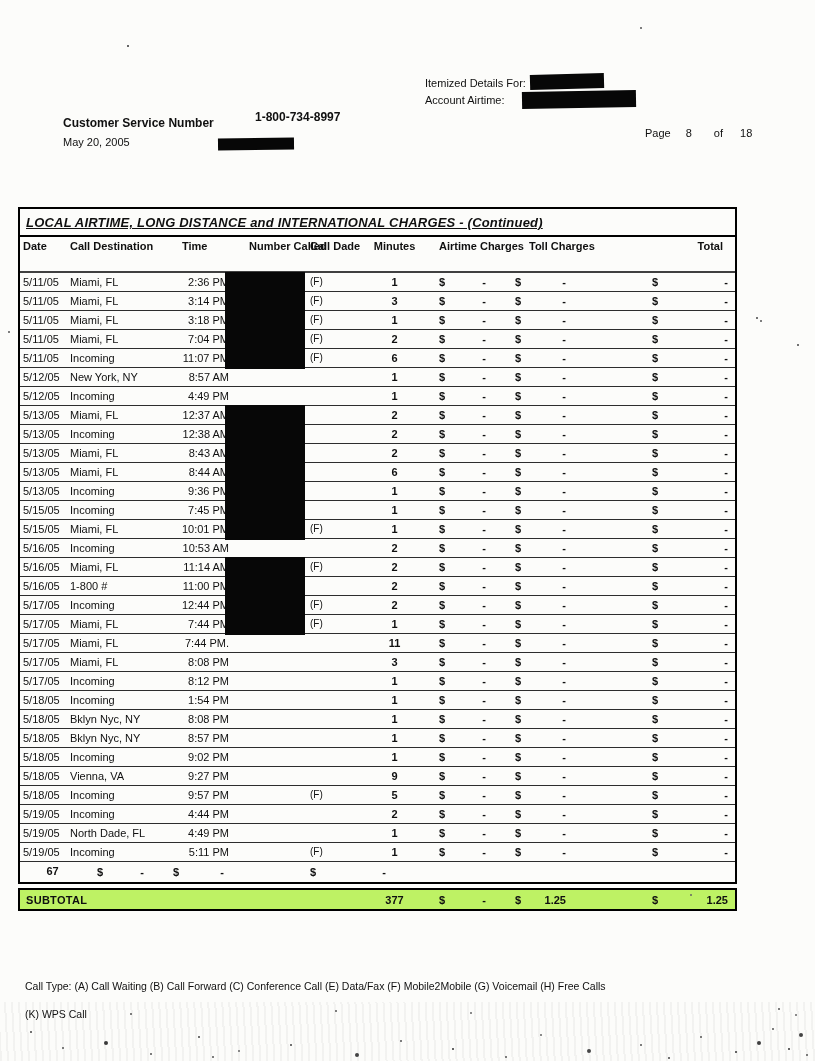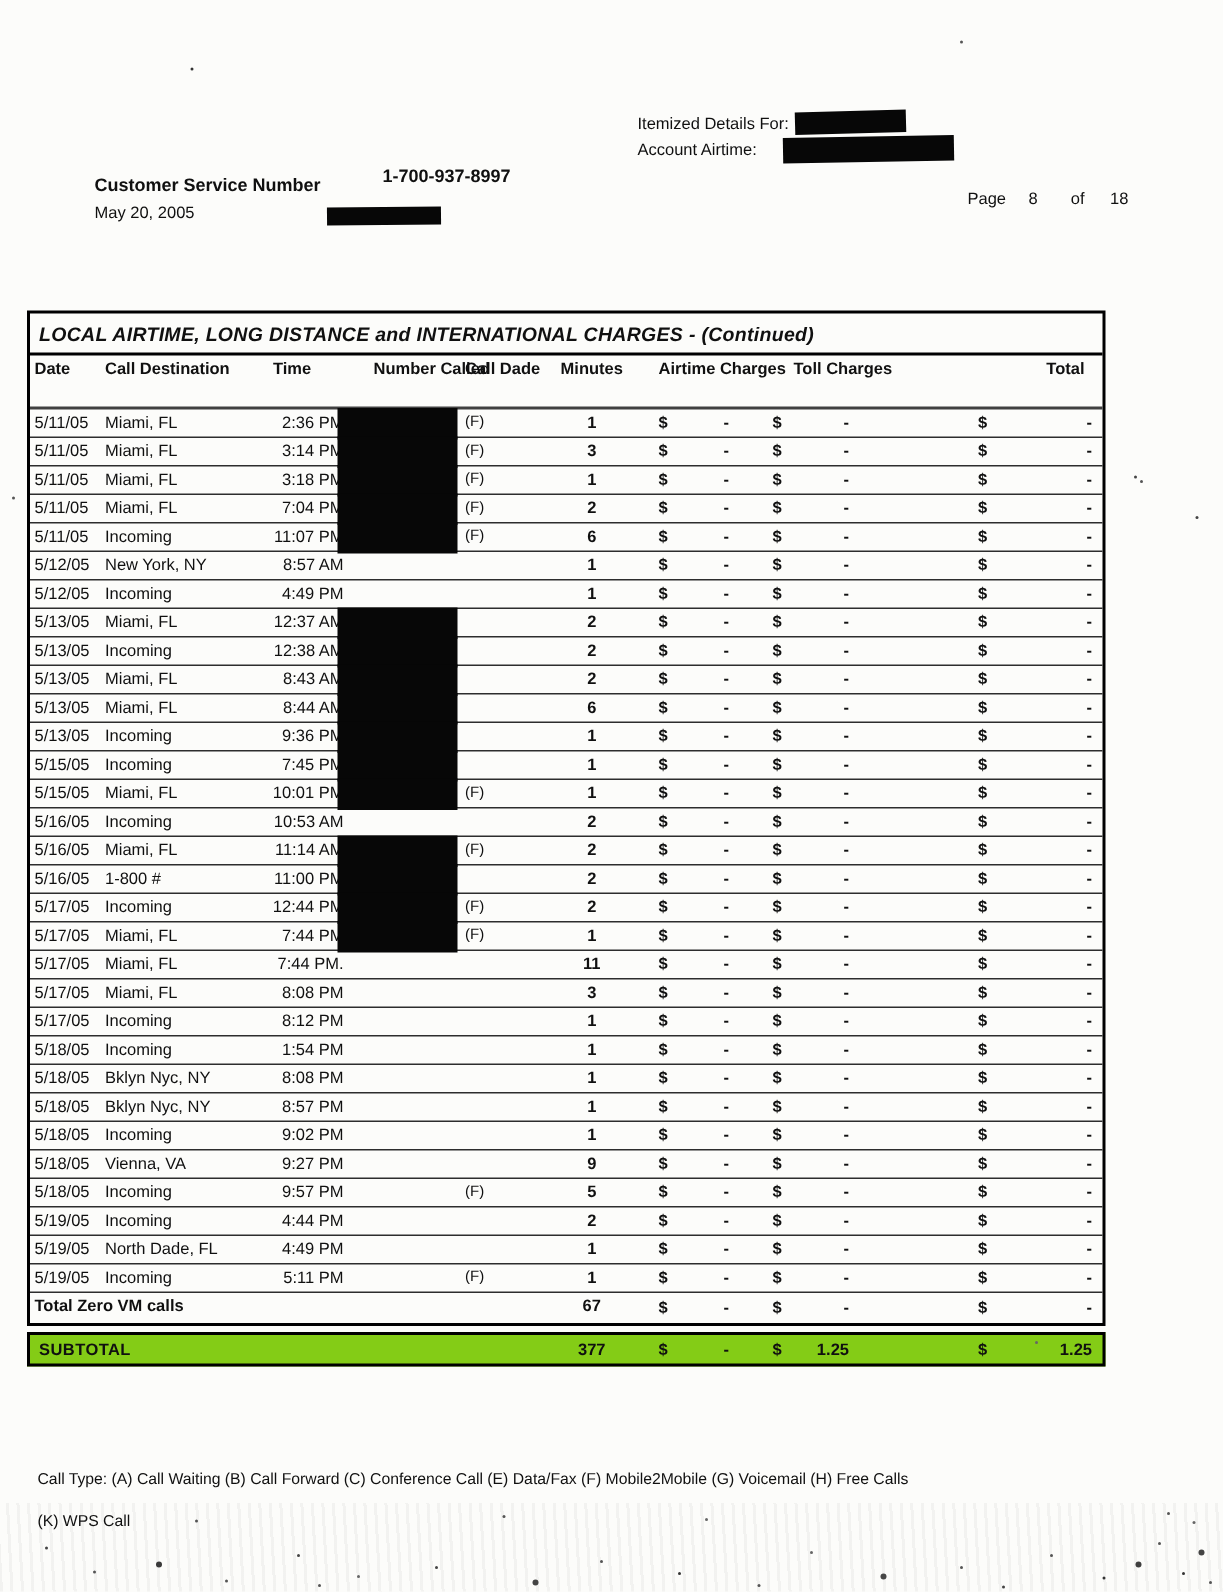--- a/index.html
+++ b/index.html
@@ -30,21 +30,21 @@
   .pg-tot { margin-left: 17px; }
 
   
   .tbl-outer {
     position: absolute; left: 18px; top: 207px; width: 719px;
     border: 2px solid #000; background: #fcfcfa;
   }
   .tbl-title {
     font-size: 13px; font-weight: 700; font-style: italic;
     padding: 6px 6px 5px 6px; border-bottom: 2px solid #000;
-    white-space: nowrap; letter-spacing: 0.2px;
+    white-space: nowrap; letter-spacing: 0.2px; text-decoration: underline;
   }
   .tbl-head { display: flex; border-bottom: 2px solid #404040; height: 36px; padding-top: 3px; font-weight: 700; font-size: 11px; }
   .hc { white-space: pre-line; line-height: 13px; overflow: hidden; }
 
   .row { display: flex; height: 19px; border-bottom: 1px solid #2d2d2d; font-size: 11px; line-height: 18px; position: relative; }
   .c { flex: none; overflow: visible; white-space: nowrap; }
   .c-date  { width: 48px;  padding-left: 3px; }
   .c-dest  { width: 95px;  padding-left: 2px; }
   .c-time  { width: 66px;  text-align: right; }
   .c-num   { width: 76px;  position: relative; }
@@ -62,21 +62,21 @@
   .row.redacted .redact {
     display: block; position: absolute; left: -4px; top: -1px;
     width: 80px; height: 21px; background: #070707; z-index: 2;
   }
 
   .row-vm { display: flex; height: 20px; font-size: 11px; line-height: 19px; }
   .c-vm-label { width: 342px; padding-left: 3px; font-weight: 700; white-space: nowrap; }
 
   .subtotal {
     position: absolute; left: 18px; width: 719px;
-    border: 2px solid #000; background: #84cc16;
+    border: 2px solid #000; background: #bef264;
     display: flex; height: 23px; align-items: center;
     font-size: 11px; font-weight: 700;
   }
   .c-sub-label { width: 342px; padding-left: 6px; letter-spacing: 0.3px; }
 
   
   .legend { left: 25px; top: 980px;  font-size: 10.5px; white-space: nowrap; }
   .wps    { left: 25px; top: 1008px; font-size: 10.5px; }
 
   
@@ -105,21 +105,21 @@
 </style>
 </head>
 <body>
 
 <span class="abs itemized-label">Itemized Details For:</span>
 <div class="redact-block rb-itemized"></div>
 <span class="abs account-label">Account Airtime:</span>
 <div class="redact-block rb-account"></div>
 
 <span class="abs cs-label">Customer Service Number</span>
-<span class="abs cs-number">1-700-937-8997</span>
+<span class="abs cs-number">1-800-734-8997</span>
 
 <span class="abs stmt-date">May 20, 2005</span>
 <div class="redact-block rb-date"></div>
 
 <div class="abs page-ind">
   <span>Page</span>
   <span class="pg-num">8</span>
   <span class="pg-of">of</span>
   <span class="pg-tot">18</span>
 </div>
@@ -823,21 +823,20 @@
       <span class="amt">-</span>
     </div>
     <div class="c c-total money">
       <span class="cur">$</span>
       <span class="amt">-</span>
     </div>
   </div>
     </div>
 
   <div class="row-vm">
-    <div class="c c-vm-label">Total Zero VM calls</div>
     <div class="c c-min">67</div>
     <div class="c c-air money">
       <span class="cur">$</span>
       <span class="amt">-</span>
     </div>
     <div class="c c-toll money">
       <span class="cur">$</span>
       <span class="amt">-</span>
     </div>
     <div class="c c-total money">

